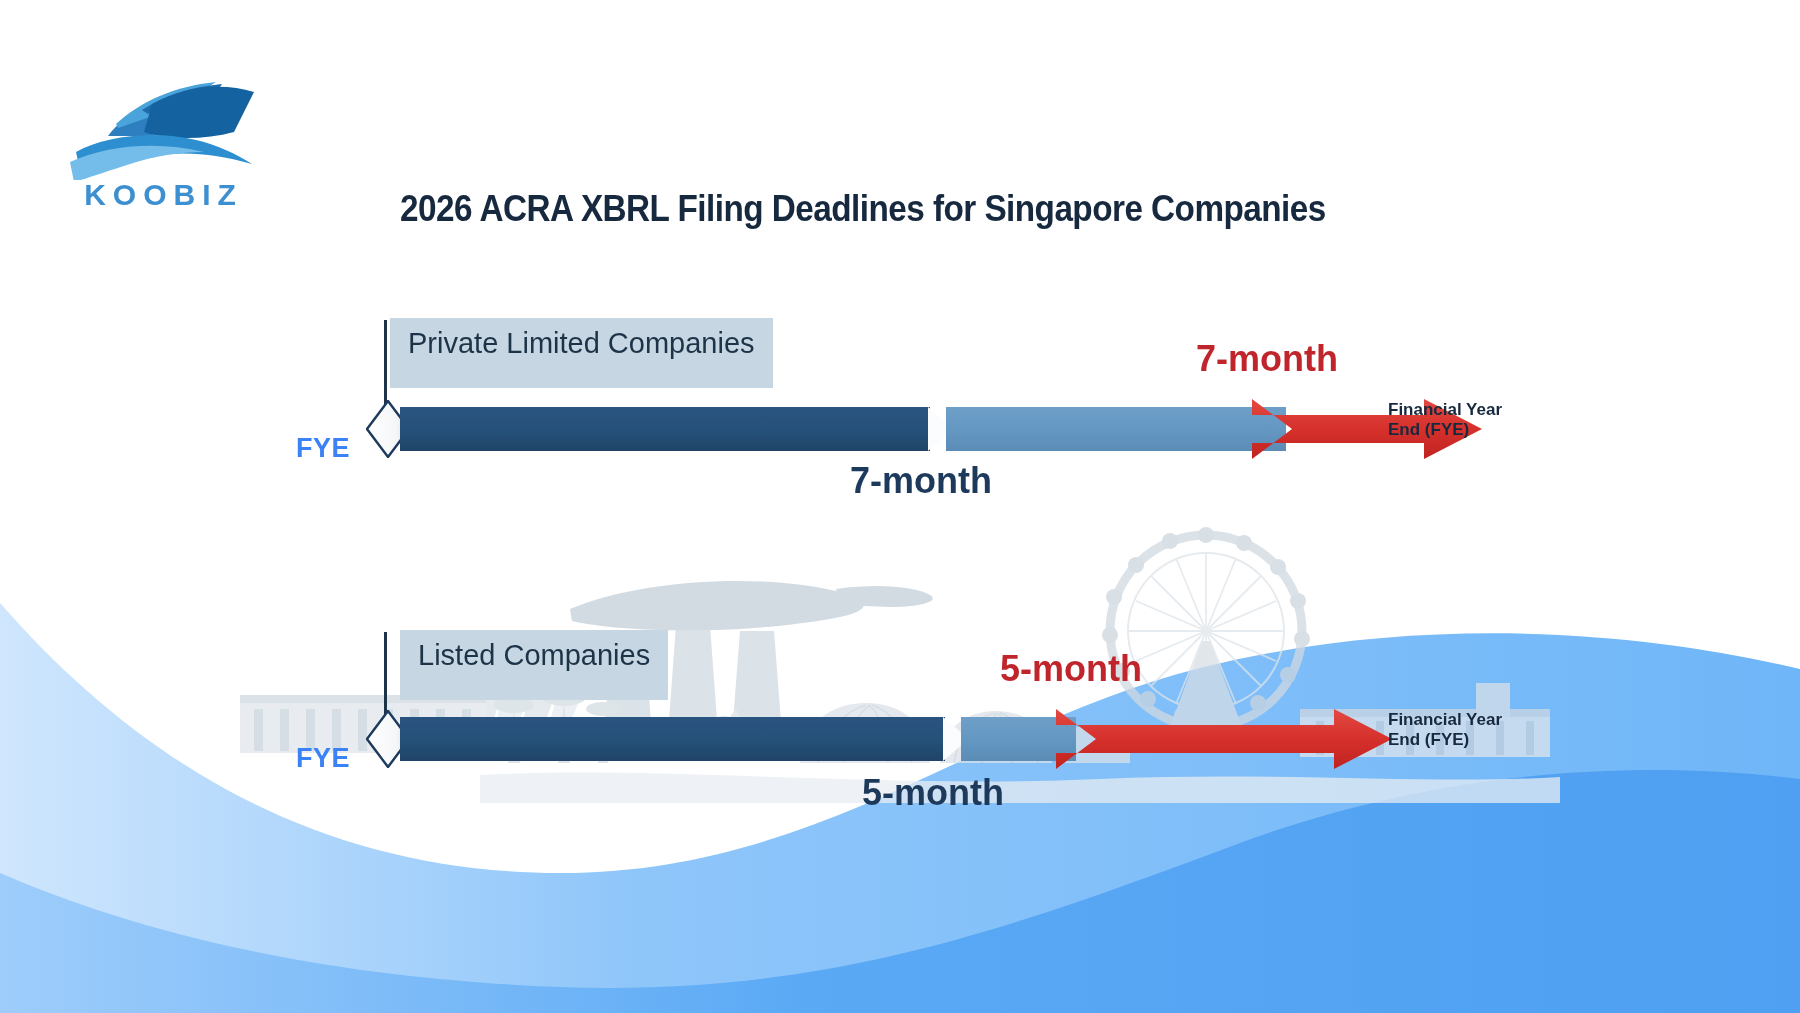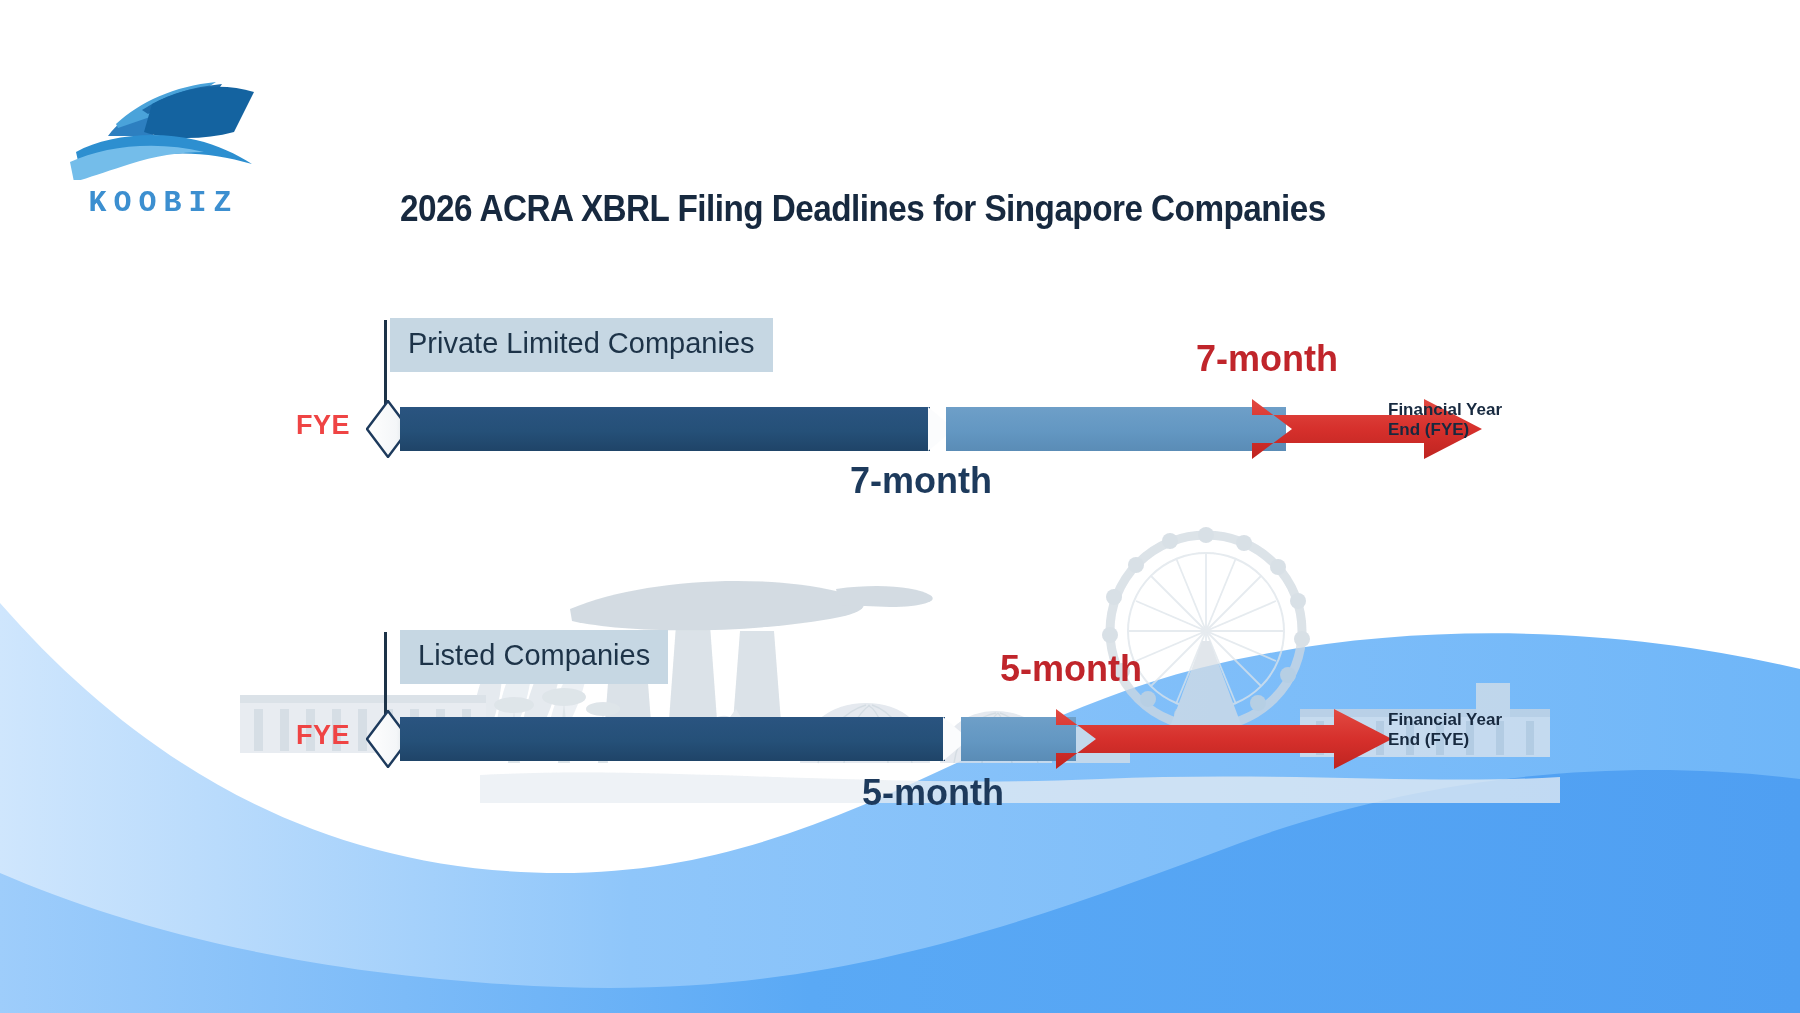--- a/index.html
+++ b/index.html
@@ -44,24 +44,24 @@
     position: absolute;
     left: 56px;
     top: 70px;
     width: 215px;
     height: 145px;
   }
   .logo svg { display: block; }
   .logo-word {
     position: absolute;
     left: 0;
-    top: 116px;
+    top: 108px;
     width: 215px;
     text-align: center;
-    font-family: Liberation Mono, monospace;
+    font-family: Liberation Sans, sans-serif;
     font-size: 30px;
     font-weight: 700;
     letter-spacing: 7px;
     color: #3c8fd0;
   }
 
   
   .title {
     position: absolute;
     left: 400px;
@@ -84,36 +84,37 @@
   .row-a { top: 300px; }
   .row-b { top: 620px; }
 
   
   .cat-pill {
     position: absolute;
     background: #c6d7e3;
     color: #1d3348;
     font-size: 29px;
     line-height: 1;
-    padding: 11px 18px 14px 18px;
+    padding: 11px 18px 30px 18px;
     white-space: nowrap;
   }
   .cat-stem {
     position: absolute;
     width: 3px;
     background: #1d3348;
   }
 
   
   .fye-label {
     position: absolute;
     font-size: 27px;
     font-weight: 700;
-    color: #ef4444;
+    color: #3b82f6;
     letter-spacing: 0.5px;
+    margin-top: 23px;
   }
 
   
   .diamond {
     position: absolute;
     width: 44px;
     height: 58px;
   }
 
   

